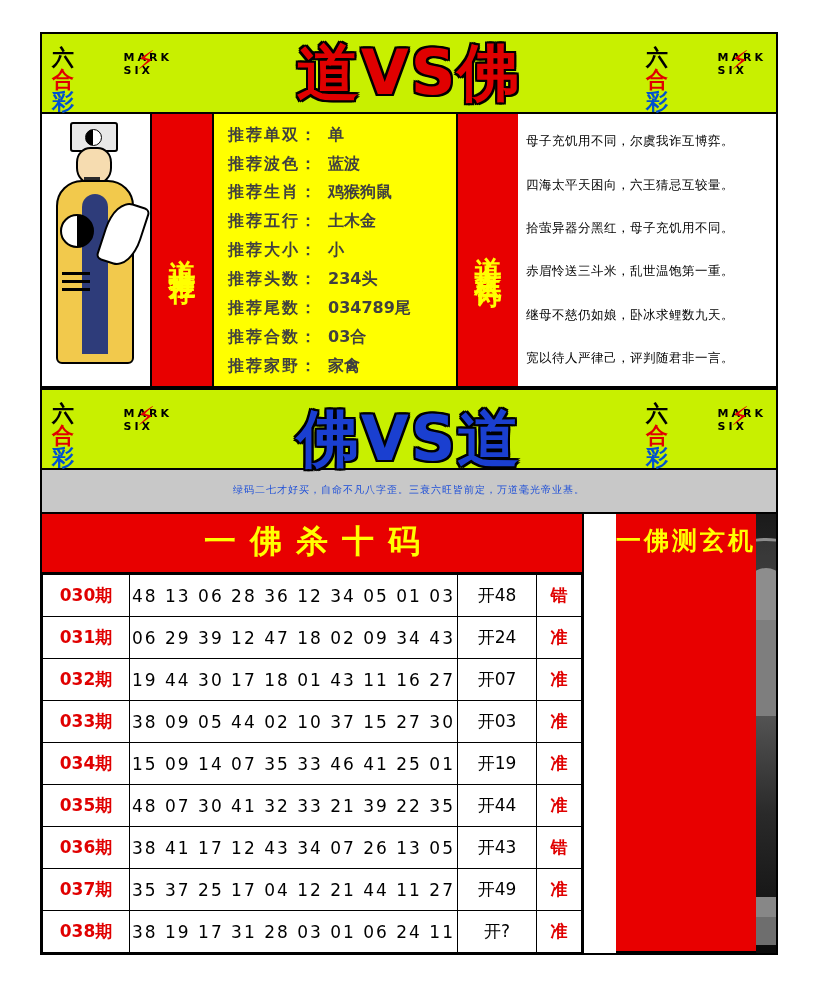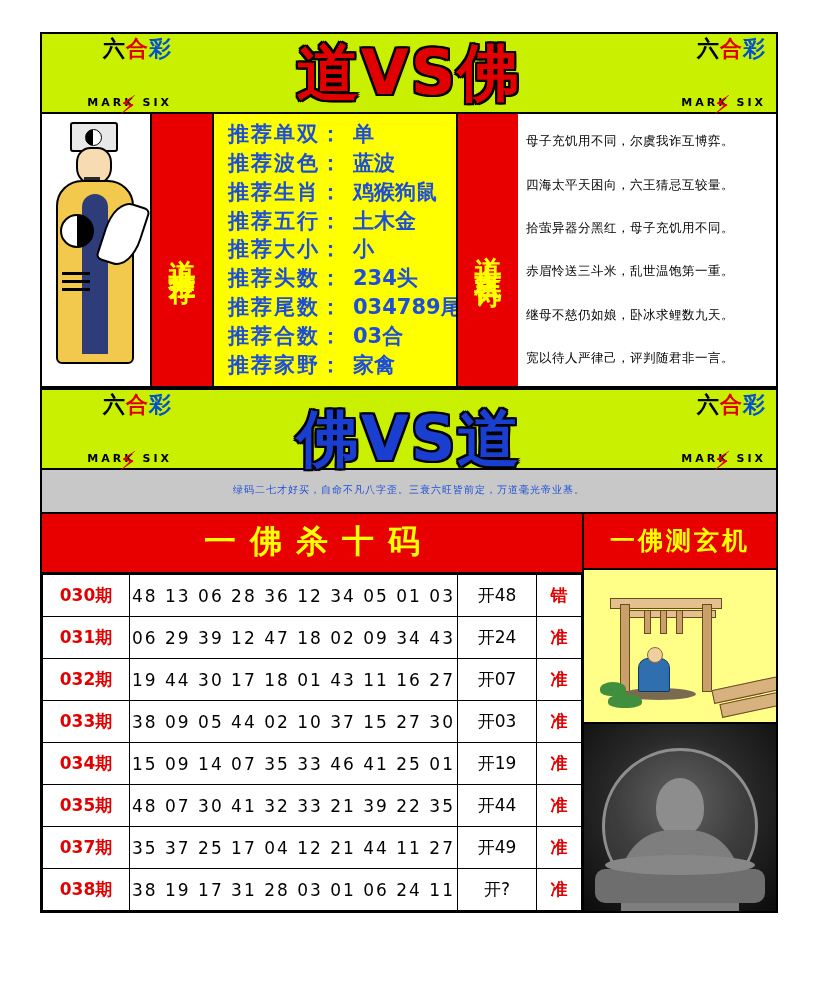--- a/index.html
+++ b/index.html
@@ -37,22 +37,22 @@
     justify-content: center;
   }
   .banner.second { border-bottom: 2px solid #000; border-top: 2px solid #000;}
   .lotto-logo {
     position: absolute;
     top: 50%;
     transform: translateY(-50%);
     width: 120px;
     height: 52px;
     display: flex;
-    flex-direction: column;
-    align-items: flex-end;
+    flex-direction: row;
+    align-items: flex-start;
     justify-content: center;
     gap: 32px;
   }
   .lotto-logo.left { left: 10px; }
   .lotto-logo.right { right: 10px; }
   .lotto-cn {
     font-size: 22px;
     font-weight: bold;
     letter-spacing: 1px;
     line-height: 1;
@@ -132,23 +132,23 @@
     background: #ffff00;
     padding: 6px 4px 6px 14px;
     display: flex;
     flex-direction: column;
     justify-content: space-around;
     min-width: 0;
   }
   .rec-row {
     display: flex;
     align-items: center;
-    font-size: 21px;
-    font-weight: bold;
-    color: #1d4ed8;
+    font-size: 16px;
+    font-weight: bold;
+    color: #404040;
     line-height: 1.1;
   }
   .rec-label { letter-spacing: 2px; white-space: nowrap; }
   .rec-colon { margin: 0 2px 0 0; }
   .rec-value { margin-left: 10px; white-space: nowrap; }
   .poem {
     width: 258px;
     flex: none;
     background: #ffffff;
     padding: 6px 8px;
@@ -231,21 +231,22 @@
     font-weight: normal;
   }
   td.result {
     width: 44px;
     font-size: 19px;
     font-weight: bold;
   }
   .right-col {
     flex: 1;
     display: flex;
-    flex-direction: column;
+    flex-direction: row;
+    padding-left: 32px;
   }
   .oracle-head {
     background: #e80000;
     color: #ffff00;
     font-size: 25px;
     font-weight: bold;
     text-align: center;
     padding: 10px 0 11px 0;
     letter-spacing: 3px;
     border-bottom: 2px solid #000;
@@ -534,20 +535,26 @@
               <td class="period">034期</td>
               <td class="nums">15 09 14 07 35 33 46 41 25 01</td>
               <td class="open">开19</td>
               <td class="result" style="color:#e00000">准</td>
             </tr>
             <tr>
               <td class="period">035期</td>
               <td class="nums">48 07 30 41 32 33 21 39 22 35</td>
               <td class="open">开44</td>
               <td class="result" style="color:#e00000">准</td>
+            </tr>
+            <tr>
+              <td class="period">036期</td>
+              <td class="nums">38 41 17 12 43 34 07 26 13 05</td>
+              <td class="open">开43</td>
+              <td class="result" style="color:#e00000">错</td>
             </tr>
             <tr>
               <td class="period">037期</td>
               <td class="nums">35 37 25 17 04 12 21 44 11 27</td>
               <td class="open">开49</td>
               <td class="result" style="color:#e00000">准</td>
             </tr>
             <tr>
               <td class="period">038期</td>
               <td class="nums">38 19 17 31 28 03 01 06 24 11</td>

